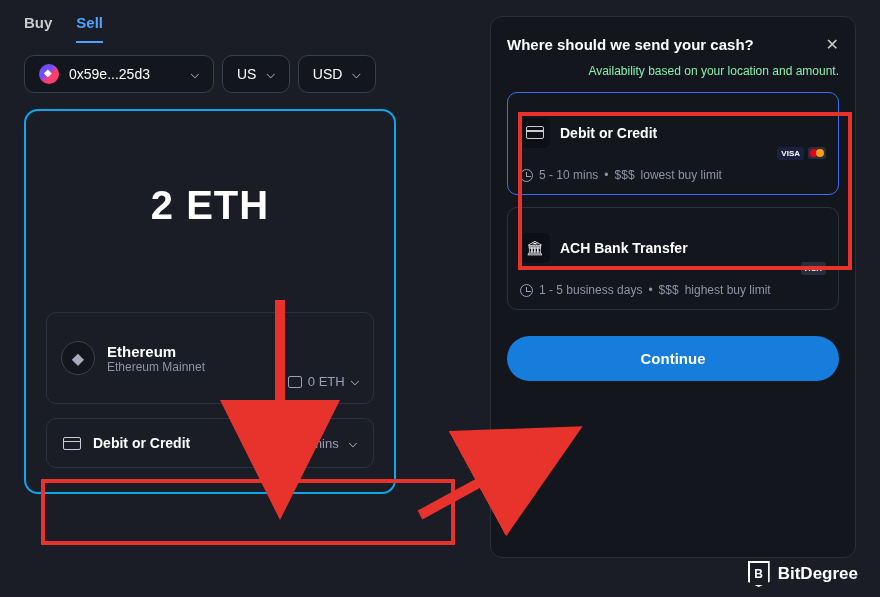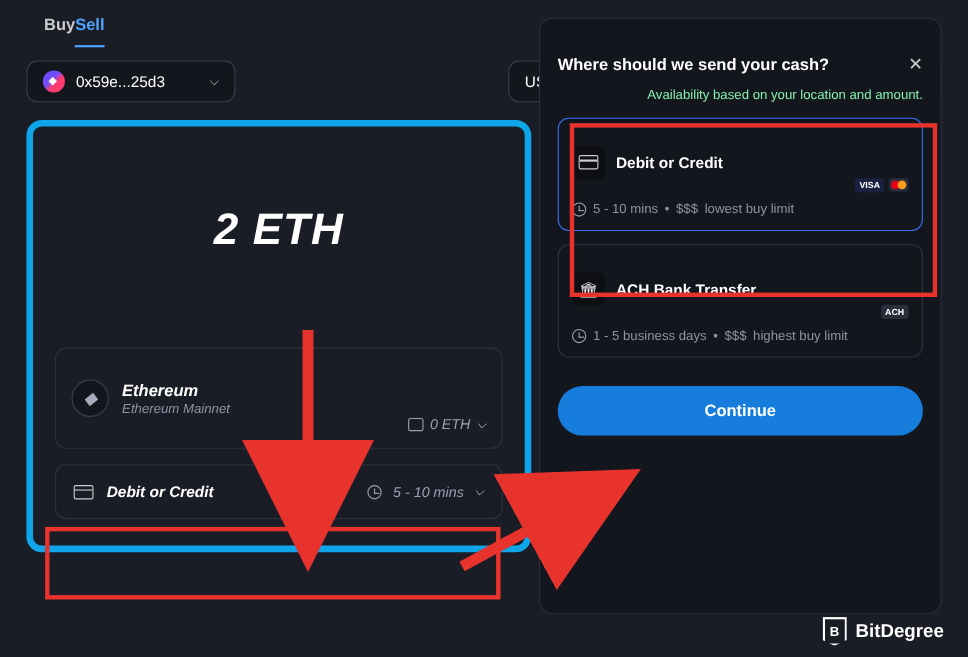--- a/index.html
+++ b/index.html
@@ -7,38 +7,38 @@
       font-family: -apple-system, BlinkMacSystemFont, 'Segoe UI', Arial, sans-serif;
       background: #1a1d26;
       color: #fff;
       width: 880px;
       height: 597px;
       position: relative;
       overflow: hidden;
     }
     .tabs {
       display: flex;
-      padding: 14px 40px 0;
+      gap: 24px;
+      padding: 14px 24px 0;
     }
     .tab {
       padding-bottom: 10px;
       font-size: 15px;
       font-weight: 600;
       cursor: pointer;
       color: #ccc;
     }
     .tab.active {
       color: #4da3ff;
       border-bottom: 2px solid #4da3ff;
     }
     .controls {
       display: flex;
       gap: 8px;
       padding: 12px 24px 0;
-      justify-content: space-between;
     }
     .pill {
       background: #14161d;
       border: 1px solid #3a3f4d;
       border-radius: 10px;
       padding: 8px 14px;
       display: flex;
       align-items: center;
       gap: 10px;
       font-size: 14px;
@@ -54,26 +54,25 @@
     .eth-dot::after {
       content: "◆";
       position: absolute;
       font-size: 10px;
       color: #fff;
       left: 5px; top: 3px;
     }
     .chevron { font-size: 11px; margin-left: auto; color: #ccc; }
     .main-panel {
       margin: 16px 24px 0;
-      border: 6px solid #0ea5e9;
+      border: 2px solid #0ea5e9;
       border-radius: 14px;
       padding: 24px 20px;
-      width: 459px;
+      width: 372px;
       position: relative;
-      font-style: italic;
     }
     .amount {
       font-size: 40px;
       font-weight: 800;
       text-align: center;
       margin: 48px 0 84px;
       letter-spacing: 1px;
     }
     .asset-box {
       border: 1px solid #2c3140;
@@ -105,21 +104,21 @@
     .method-time { margin-left: auto; display: flex; align-items: center; gap: 10px; font-size: 13px; color: #9aa1b4; }
     .side-sheet {
       position: absolute;
       right: 24px;
       top: 16px;
       width: 366px;
       height: 542px;
       background: #14161d;
       border: 1px solid #2b2f3c;
       border-radius: 12px;
-      padding: 32px 16px;
+      padding: 18px 16px;
       display: flex;
       flex-direction: column;
     }
     .sheet-header {
       display: flex;
       justify-content: space-between;
       align-items: center;
       margin-bottom: 10px;
     }
     .sheet-title { font-weight: 700; font-size: 15px; }

